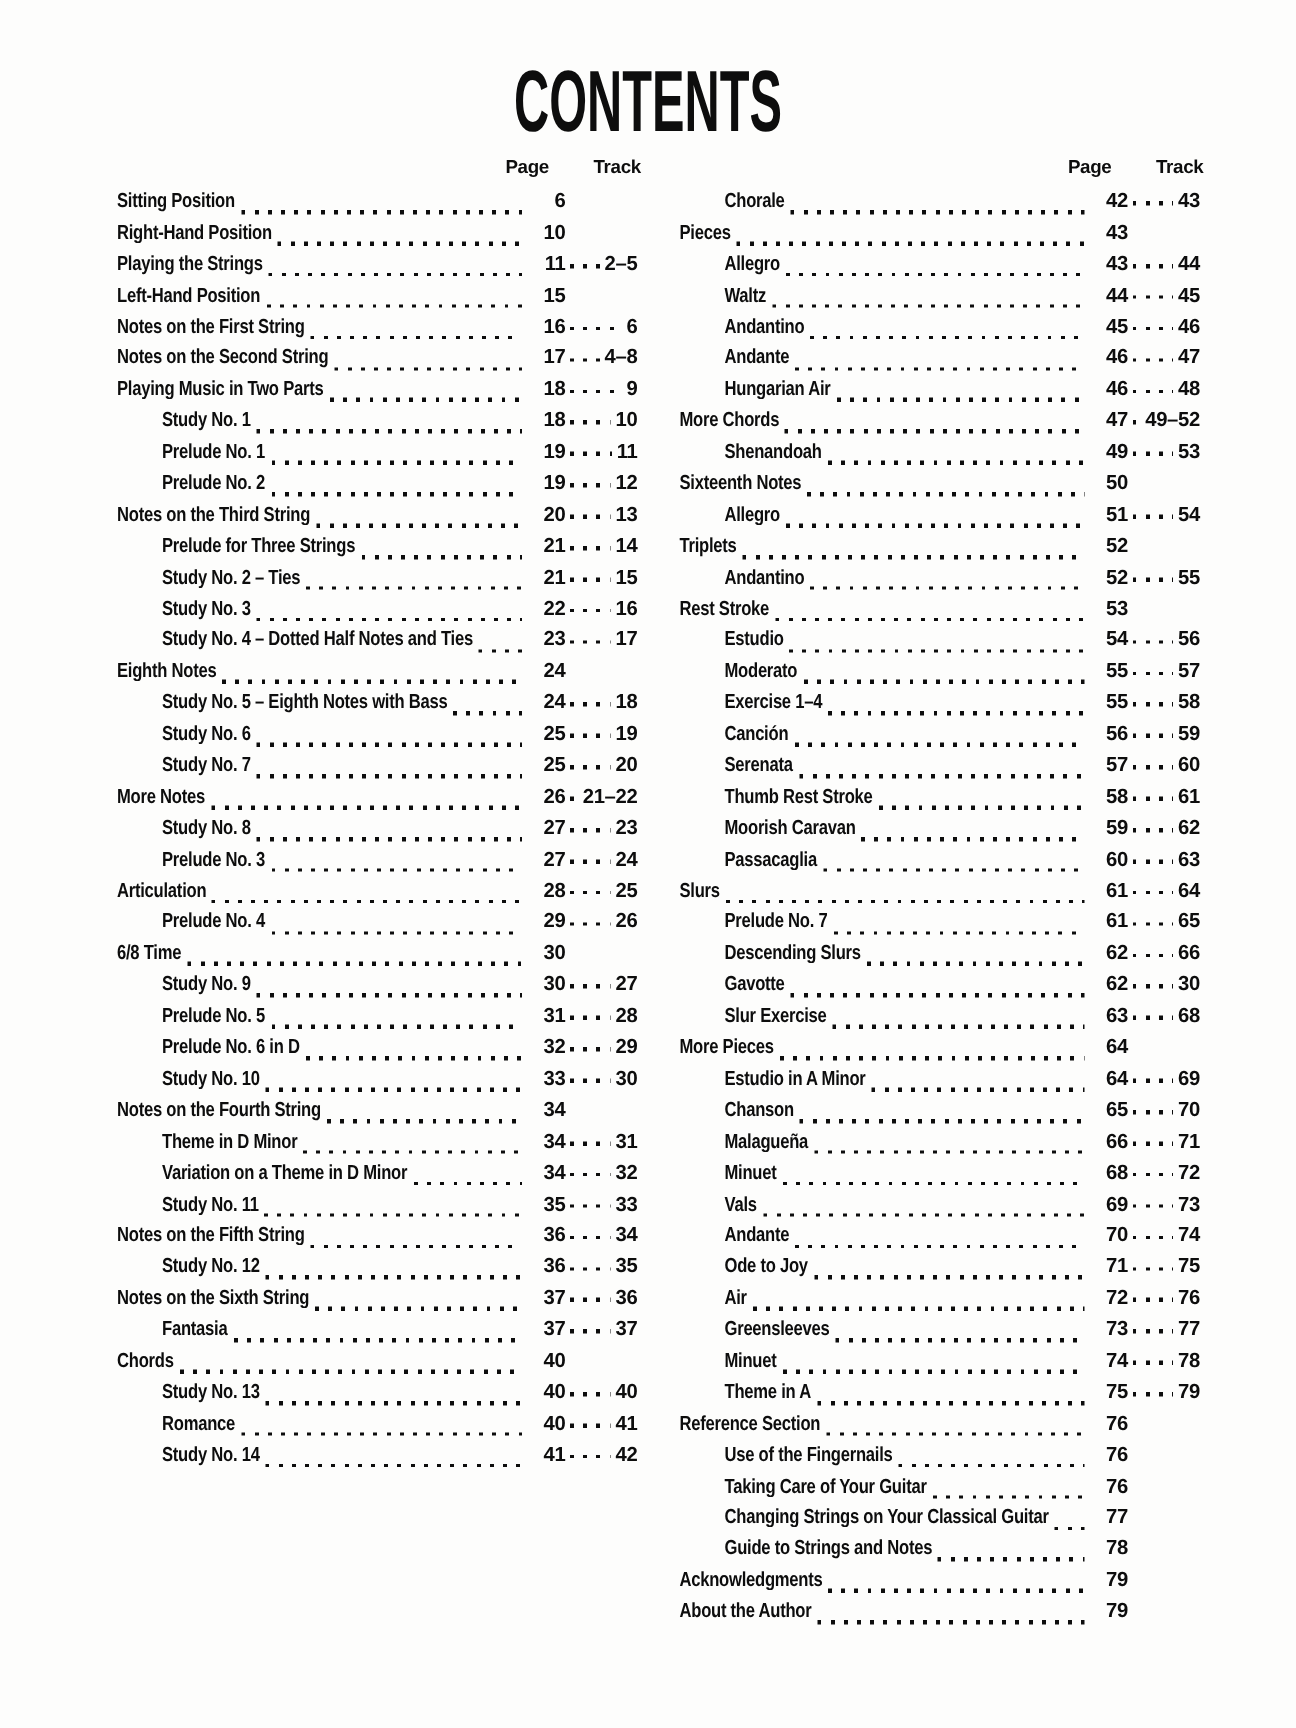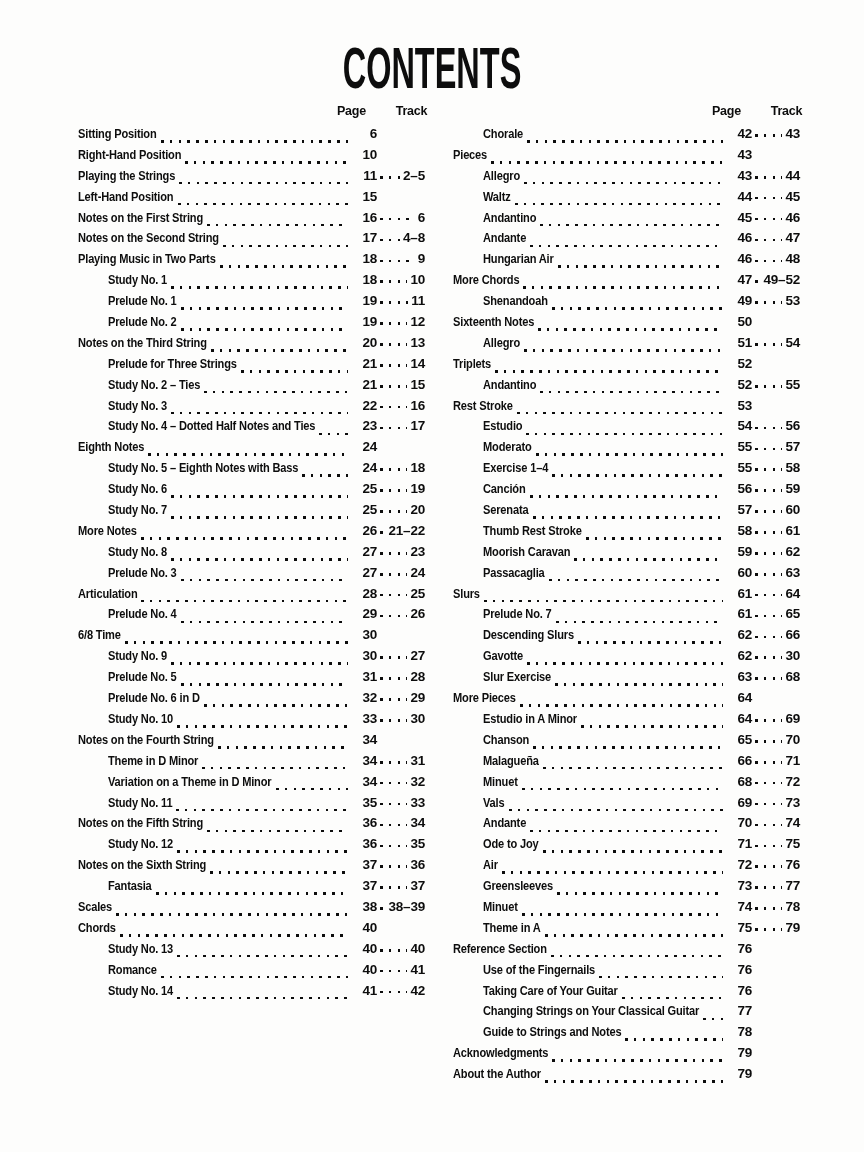--- a/index.html
+++ b/index.html
@@ -389,29 +389,20 @@
           <div class="row indent">
             <span class="label" style="transform: scaleX(0.82); margin-right: -9.54px;">Fantasia</span>
             <span class="leader"></span>
             <span class="pnum">37</span>
             <span class="tcell">
               <span class="leader"></span>
               <span class="tnum">37</span>
             </span>
           </div>
           <div class="row">
-            <span class="label" style="transform: scaleX(0.82); margin-right: -7.56px;">Scales</span>
-            <span class="leader"></span>
-            <span class="pnum">38</span>
-            <span class="tcell">
-              <span class="leader"></span>
-              <span class="tnum">38–39</span>
-            </span>
-          </div>
-          <div class="row">
             <span class="label" style="transform: scaleX(0.82); margin-right: -8.28px;">Chords</span>
             <span class="leader"></span>
             <span class="pnum">40</span>
             <span class="tcell"></span>
           </div>
           <div class="row indent">
             <span class="label" style="transform: scaleX(0.82); margin-right: -14.22px;">Study No. 13</span>
             <span class="leader"></span>
             <span class="pnum">40</span>
             <span class="tcell">

